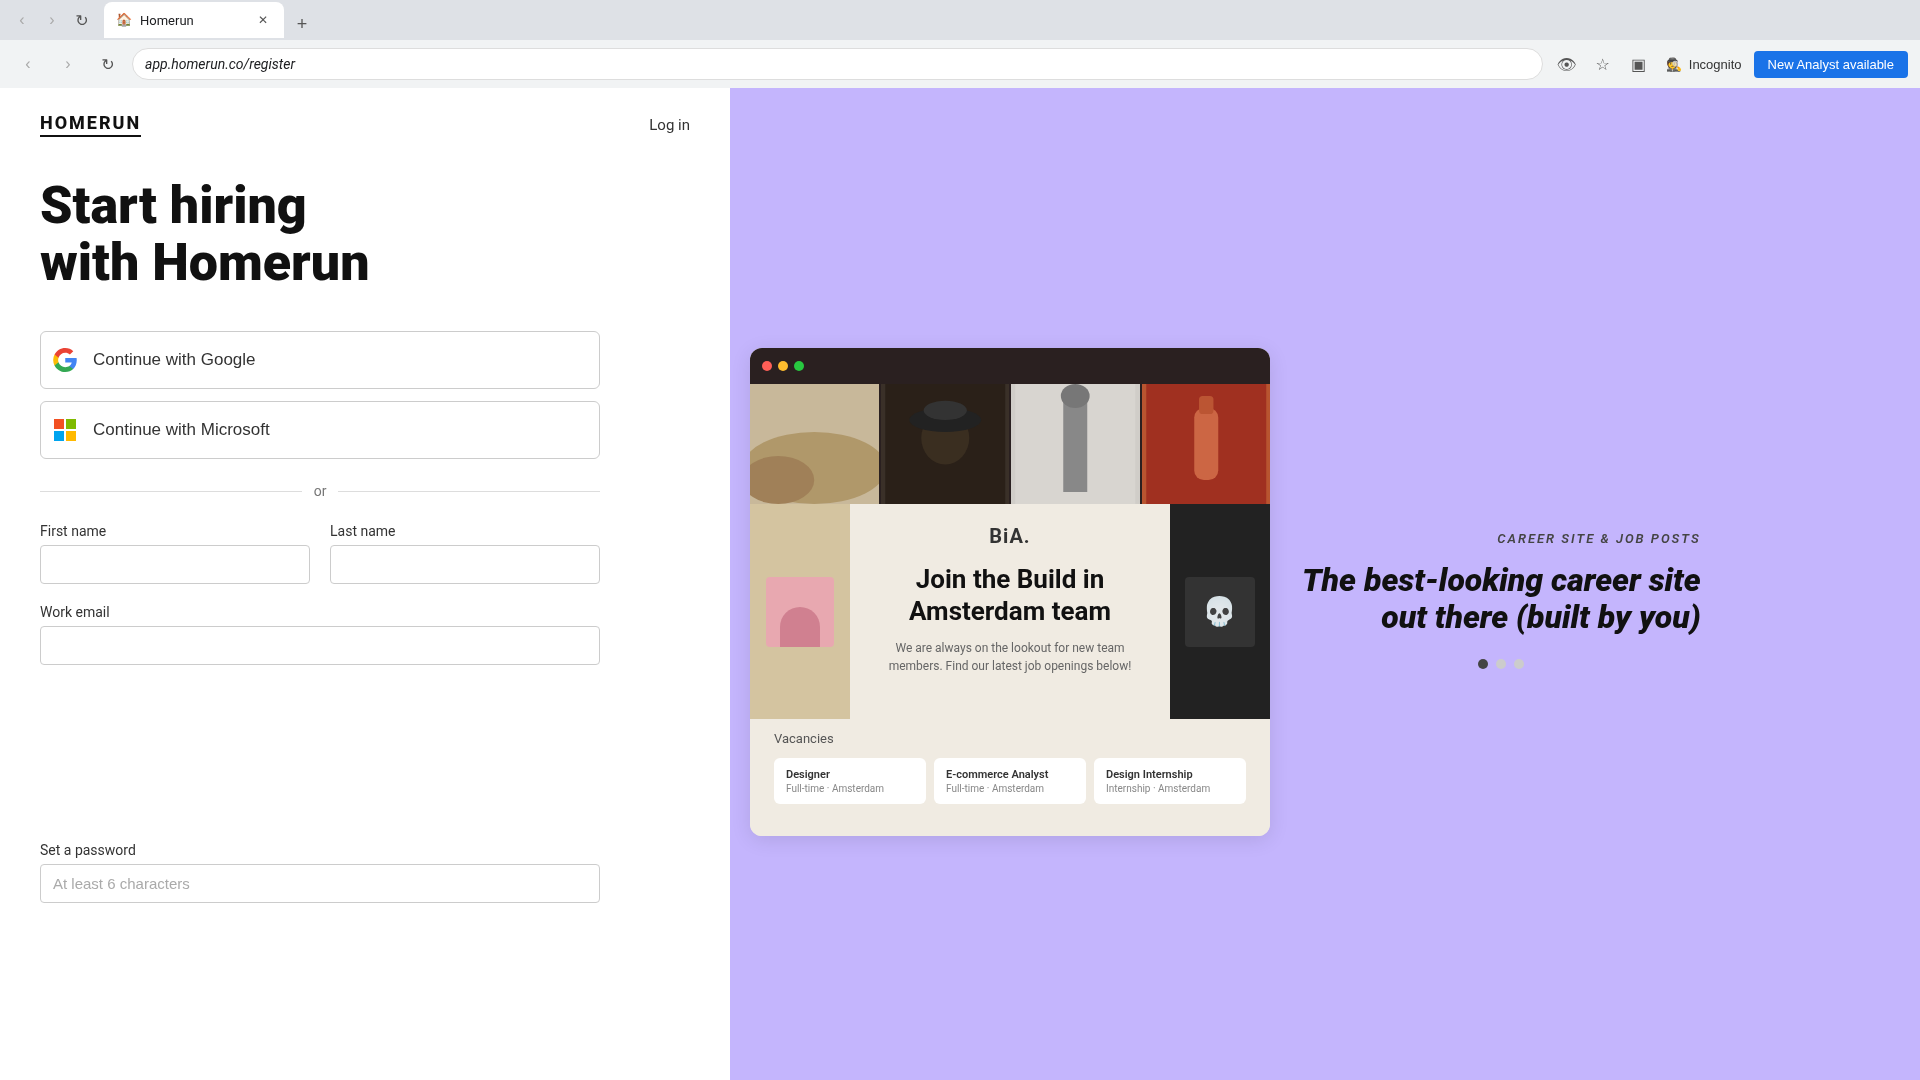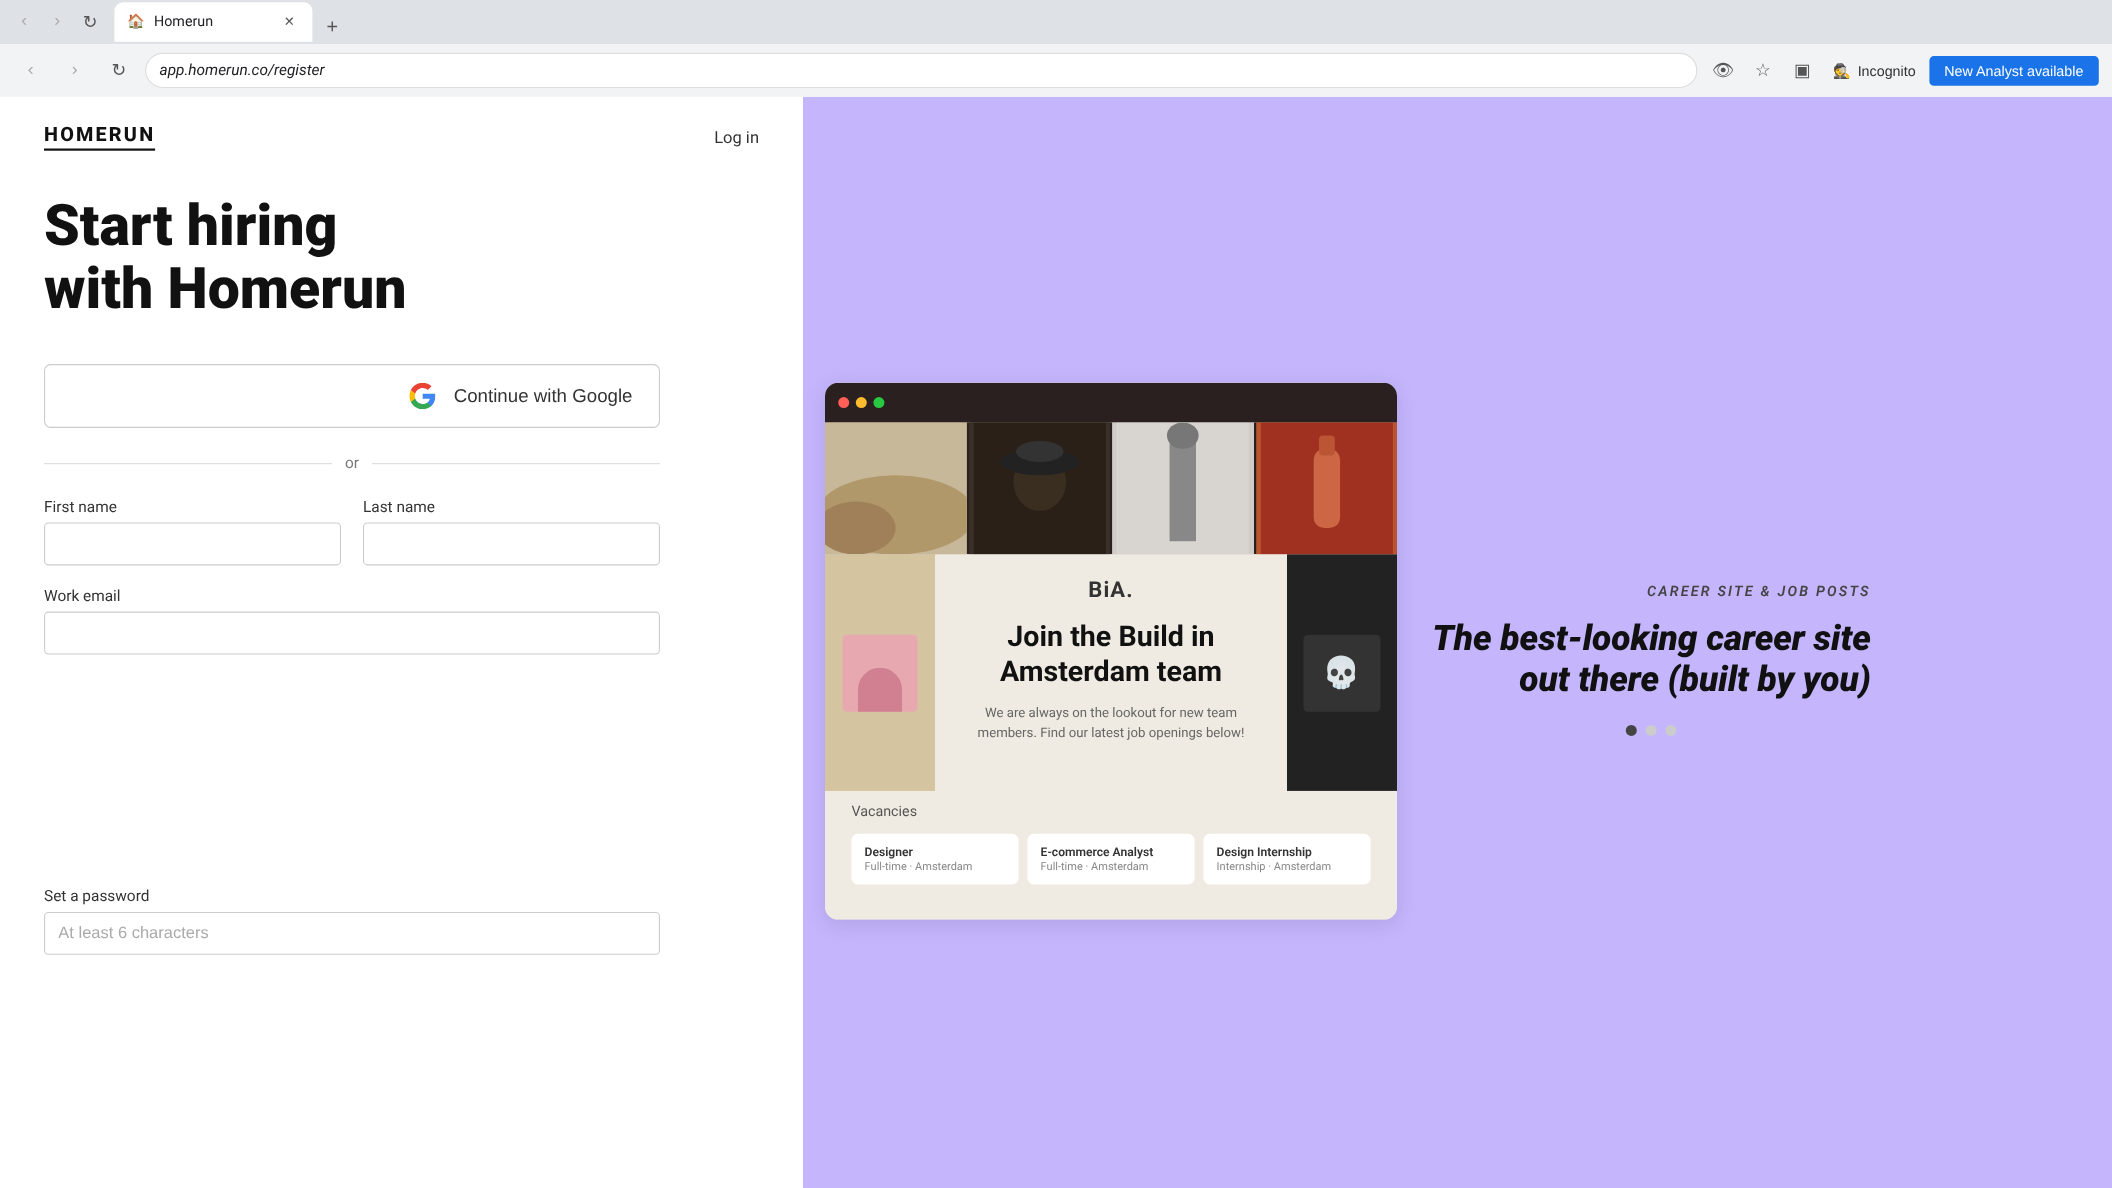--- a/index.html
+++ b/index.html
@@ -227,32 +227,31 @@
       display: flex;
       flex-direction: column;
       gap: 12px;
       margin-bottom: 24px;
     }
 
     .auth-btn {
       display: flex;
       align-items: center;
       gap: 16px;
-      padding: 16px 24px;
+      padding: 16px 12px;
       border: 1.5px solid #ccc;
       border-radius: 6px;
       background: #fff;
       cursor: pointer;
       font-size: 17px;
       color: #333;
       font-weight: 400;
       width: 100%;
       max-width: 560px;
       transition: border-color 0.2s;
-      justify-content: flex-end;
     }
 
     .google-icon {
       width: 24px;
       height: 24px;
     }
 
     .microsoft-icon {
       width: 24px;
       height: 24px;
@@ -548,20 +547,30 @@
 
           <svg class="google-icon" viewBox="0 0 24 24">
             <path fill="#4285F4" d="M23.745 12.27c0-.79-.07-1.54-.19-2.27h-11.3v4.51h6.47c-.29 1.48-1.14 2.73-2.4 3.58v3h3.86c2.26-2.09 3.56-5.17 3.56-8.82z"></path>
             <path fill="#34A853" d="M12.255 24c3.24 0 5.95-1.08 7.93-2.91l-3.86-3c-1.08.72-2.45 1.16-4.07 1.16-3.13 0-5.78-2.11-6.73-4.96h-3.98v3.09C3.515 21.3 7.615 24 12.255 24z"></path>
             <path fill="#FBBC05" d="M5.525 14.29c-.25-.72-.38-1.49-.38-2.29s.14-1.57.38-2.29V6.62h-3.98a11.86 11.86 0 000 10.76l3.98-3.09z"></path>
             <path fill="#EA4335" d="M12.255 4.75c1.77 0 3.35.61 4.6 1.8l3.42-3.42C18.205 1.19 15.495 0 12.255 0c-4.64 0-8.74 2.7-10.71 6.62l3.98 3.09c.95-2.85 3.6-4.96 6.73-4.96z"></path>
           </svg>
           <span>Continue with Google</span>
         </button>
 
+        <button class="auth-btn">
+
+          <svg class="microsoft-icon" viewBox="0 0 24 24">
+            <rect x="1" y="1" width="10" height="10" fill="#f25022"></rect>
+            <rect x="13" y="1" width="10" height="10" fill="#7fba00"></rect>
+            <rect x="1" y="13" width="10" height="10" fill="#00a4ef"></rect>
+            <rect x="13" y="13" width="10" height="10" fill="#ffb900"></rect>
+          </svg>
+          <span>Continue with Microsoft</span>
+        </button>
       </div>
 
       <div class="or-divider">
         <span>or</span>
       </div>
 
       <div class="form-row">
         <div class="form-group">
           <label class="form-label">First name</label>
           <input class="form-input" type="text" style="">

